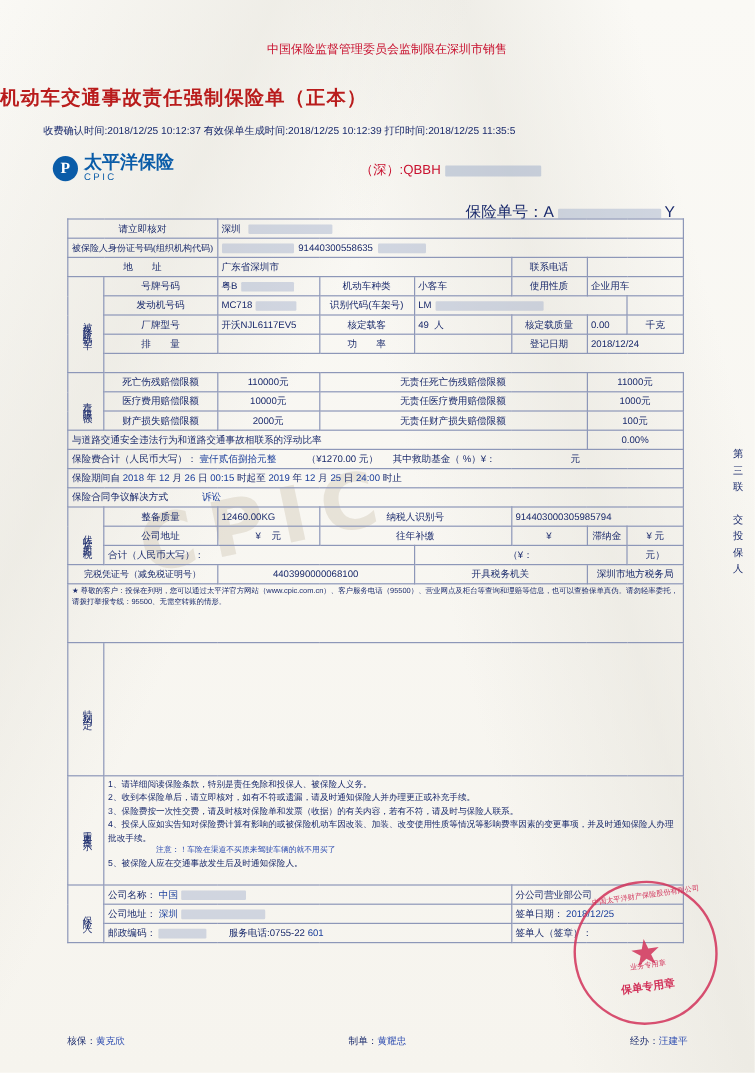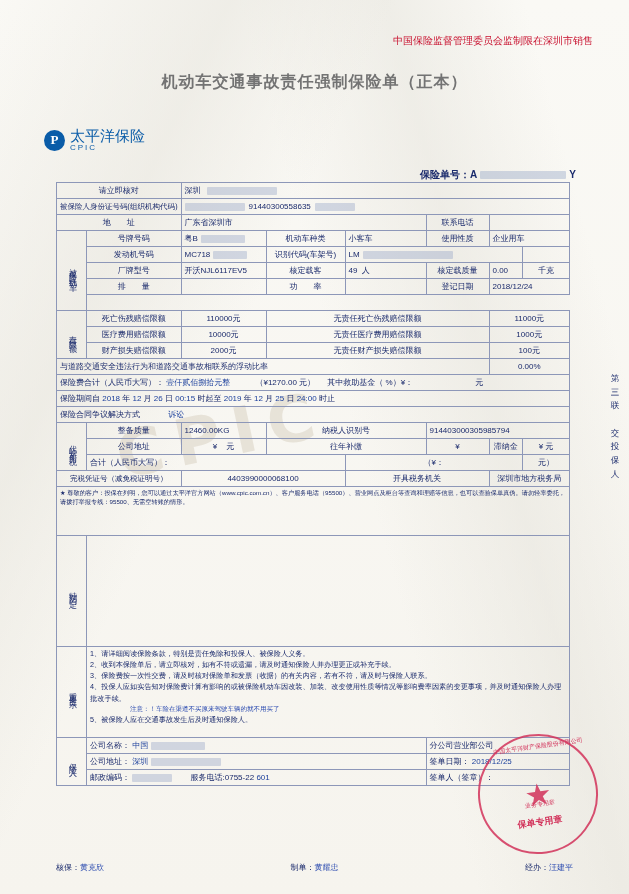--- a/index.html
+++ b/index.html
@@ -16,30 +16,30 @@
   
   .paper-tint{position:absolute;inset:0;background:
      linear-gradient(115deg, rgba(255,255,255,0) 0%, rgba(230,228,220,.55) 22%, rgba(255,255,255,0) 38%),
      linear-gradient(75deg, rgba(255,255,255,0) 55%, rgba(228,226,218,.5) 72%, rgba(255,255,255,0) 88%),
      linear-gradient(180deg, rgba(250,249,245,1) 0%, rgba(246,244,238,1) 100%);
      pointer-events:none;}
   .watermark{position:absolute;left:120px;top:380px;width:380px;height:140px;
      font-size:64px;color:rgba(200,190,170,.35);font-weight:bold;
      transform:rotate(-12deg);letter-spacing:12px;pointer-events:none;
      font-family:"DejaVu Sans",sans-serif;}
-  .hdr-line{position:absolute;left:36px;right:36px;top:34px;display:flex;justify-content:flex-end;font-size:10px;color:#c8102e;}
-  .title{position:absolute;left:0;right:0;top:72px;text-align:center;font-size:16px;font-weight:bold;color:#737373;letter-spacing:1px;}
+  .hdr-line{position:absolute;left:36px;right:20px;top:34px;display:flex;justify-content:center;font-size:10px;color:#c8102e;}
+  .title{position:absolute;left:0;right:0;top:72px;font-size:16px;font-weight:bold;color:#b91c1c;letter-spacing:1px;}
   .timeline{position:absolute;left:36px;right:6px;top:104px;font-size:8.5px;color:#1a2a6c;white-space:nowrap;}
   .logo{position:absolute;left:44px;top:128px;display:flex;align-items:center;gap:5px;}
   .logo-mark{width:21px;height:21px;border-radius:50%;background:#0a5ca8;color:#fff;font-size:13px;font-weight:bold;display:flex;align-items:center;justify-content:center;font-family:"Liberation Serif",serif;}
-  .logo-cn{font-size:15px;font-weight:normal;color:#0a5ca8;line-height:1;}
+  .logo-cn{font-size:15px;font-weight:bold;color:#0a5ca8;line-height:1;}
   .logo-en{font-size:8px;color:#0a5ca8;letter-spacing:2px;}
   .qbbh{position:absolute;left:300px;top:134px;font-size:11px;color:#c8102e;}
   .qbbh .mask{display:inline-block;width:80px;height:9px;background:rgba(130,150,190,.38);vertical-align:middle;margin-left:4px;border-radius:1px;}
-  .policyno{position:absolute;left:420px;top:168px;font-size:10px;font-weight:bold;}
+  .policyno{position:absolute;left:388px;top:168px;font-size:13px;}
   .policyno .mask{display:inline-block;width:86px;height:8px;background:rgba(130,150,190,.34);vertical-align:middle;margin:0 3px;}
 
   table.grid{position:absolute;left:56px;top:182px;width:514px;border-collapse:collapse;font-size:8px;}
   table.grid td{border:1px solid #8d97b8;padding:1px 3px;height:13px;color:#1a2a6c;vertical-align:middle;}
   .lbl{background:transparent;white-space:nowrap;}
   .ctr{text-align:center;}
   .sidecap{writing-mode:vertical-rl;text-orientation:upright;letter-spacing:3px;text-align:center;font-size:8px;width:12px;}
   .thin{font-size:7.5px;font-family:Liberation Serif, serif;}
   .hand{color:#1b3f9c;font-family:Liberation Sans, sans-serif;}
   .mask{display:inline-block;height:8px;background:rgba(130,150,190,.33);vertical-align:middle;border-radius:1px;}
@@ -63,29 +63,33 @@
   <div class="paper-tint"></div>
   <div class="watermark">CPIC</div>
 
   <div class="hdr-line">
     <span>中国保险监督管理委员会监制</span>
     <span>限在深圳市销售</span>
   </div>
 
   <div class="title">机动车交通事故责任强制保险单（正本）</div>
 
+  <div class="timeline">收费确认时间:2018/12/25 10:12:37  有效保单生成时间:2018/12/25 10:12:39  打印时间:2018/12/25 11:35:5</div>
 
   <div class="logo">
     <div class="logo-mark">P</div>
     <div>
       <div class="logo-cn">太平洋保险</div>
       <div class="logo-en">CPIC</div>
     </div>
   </div>
 
+  <div class="qbbh">
+    <span>（深）:QBBH</span><span class="mask"></span>
+  </div>
 
   <div class="policyno">
     <span>保险单号：A</span><span class="mask"></span><span>Y</span>
   </div>
 
   <table class="grid">
     <tbody>
         <tr>
       <td class="lbl ctr" colspan="2" style="width:96px">请立即核对</td>
       <td colspan="6" class="hand"><span>深圳</span><span class="mask" style="width:70px;margin-left:6px"></span></td>

